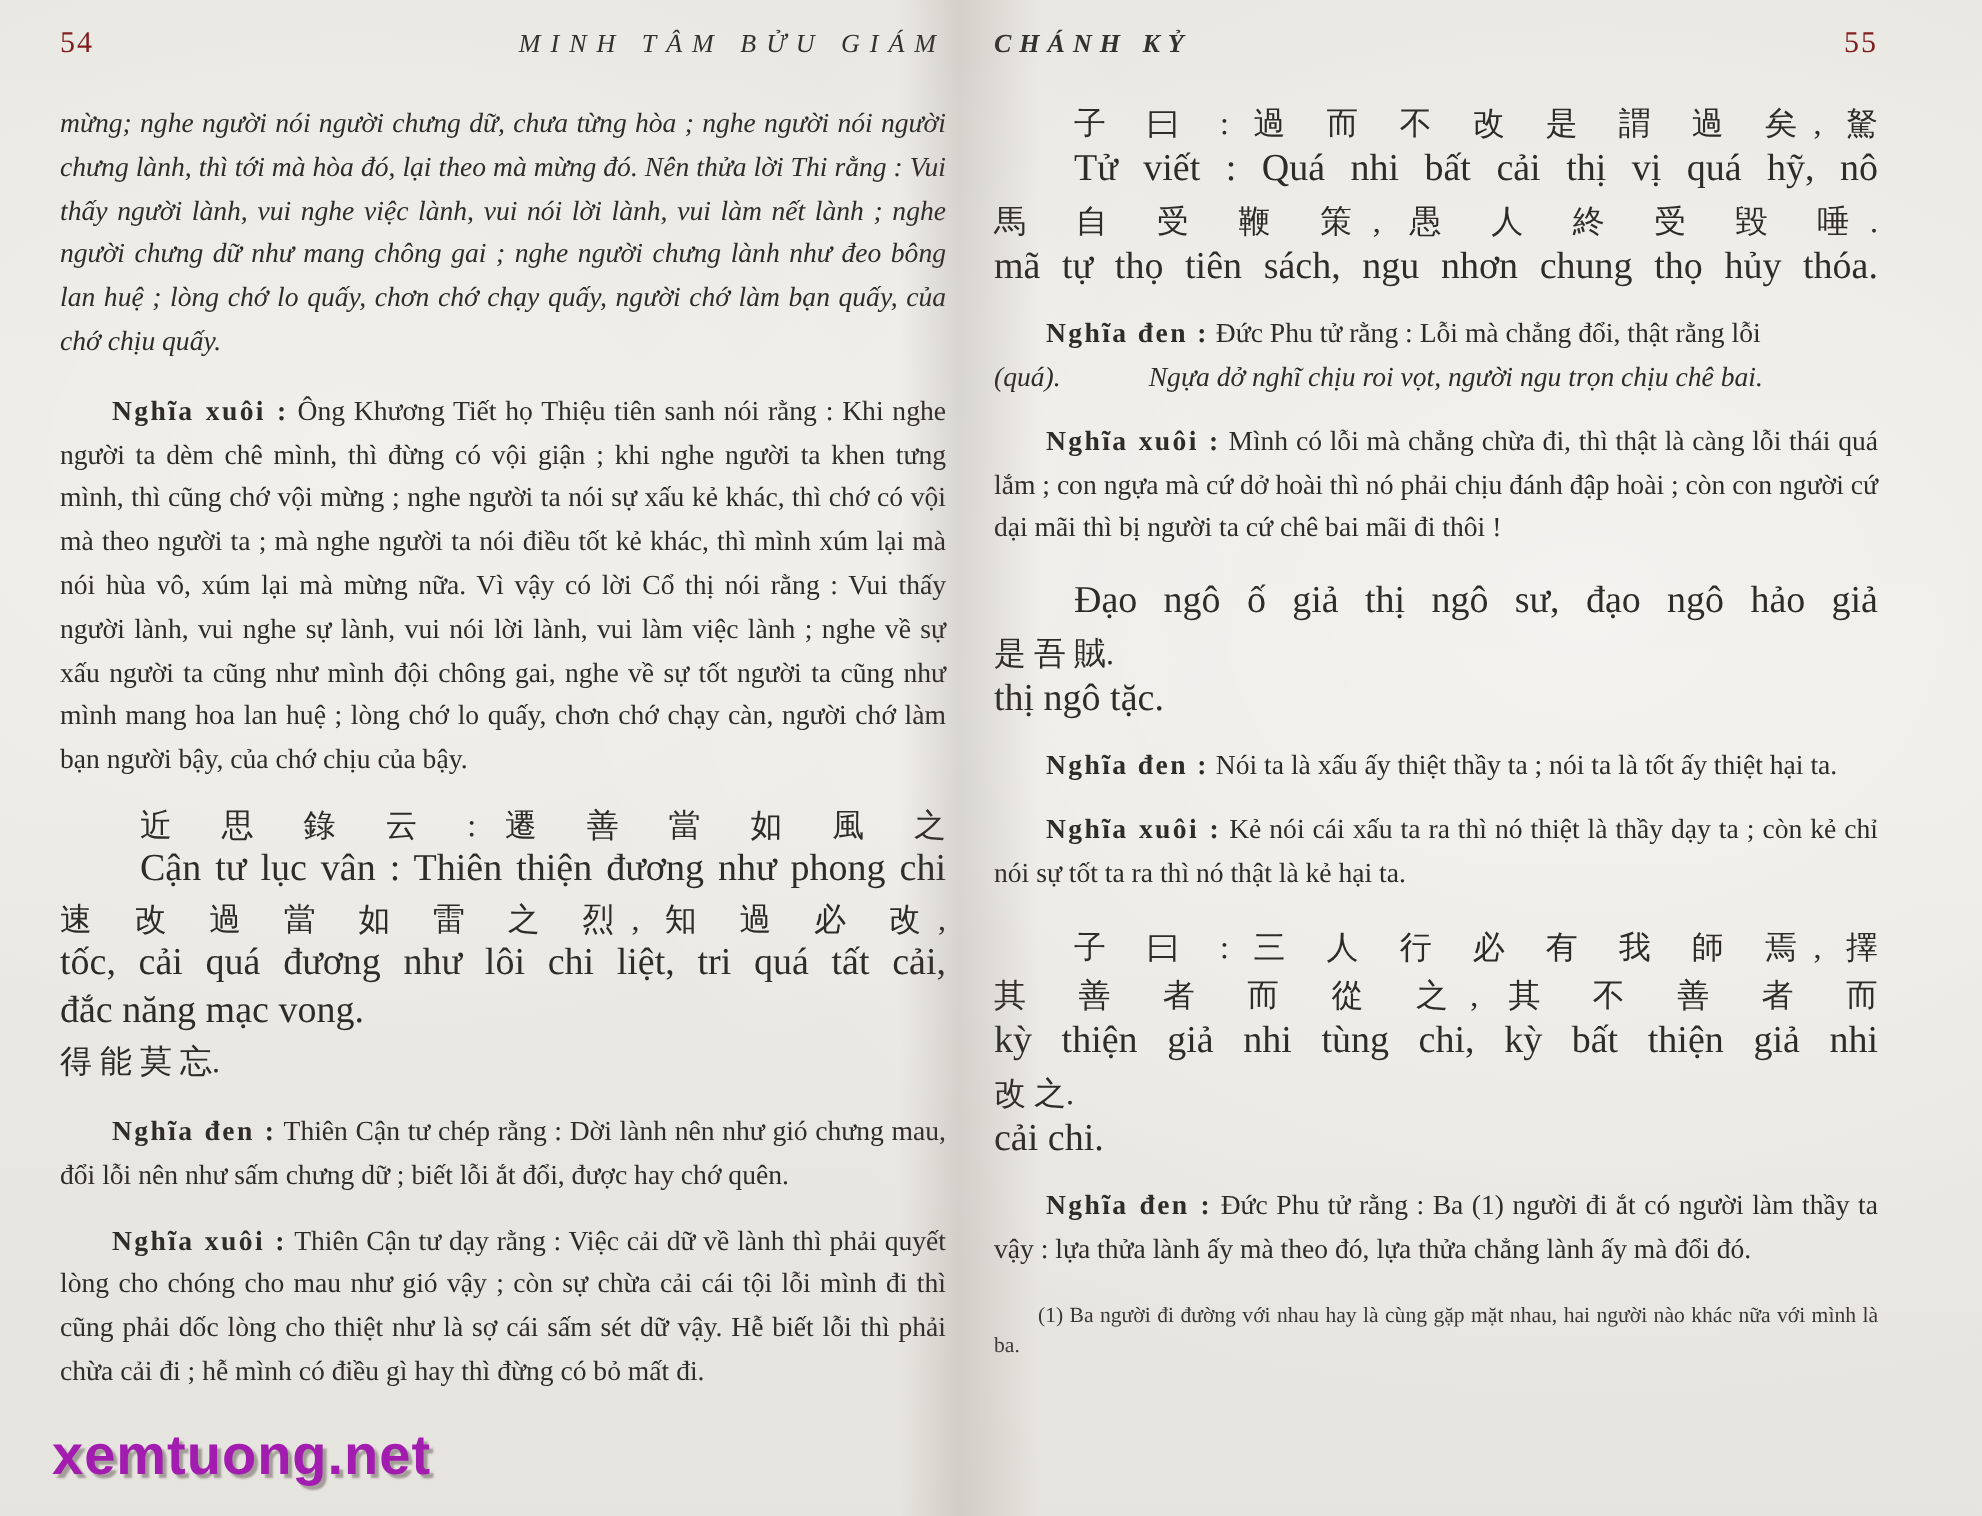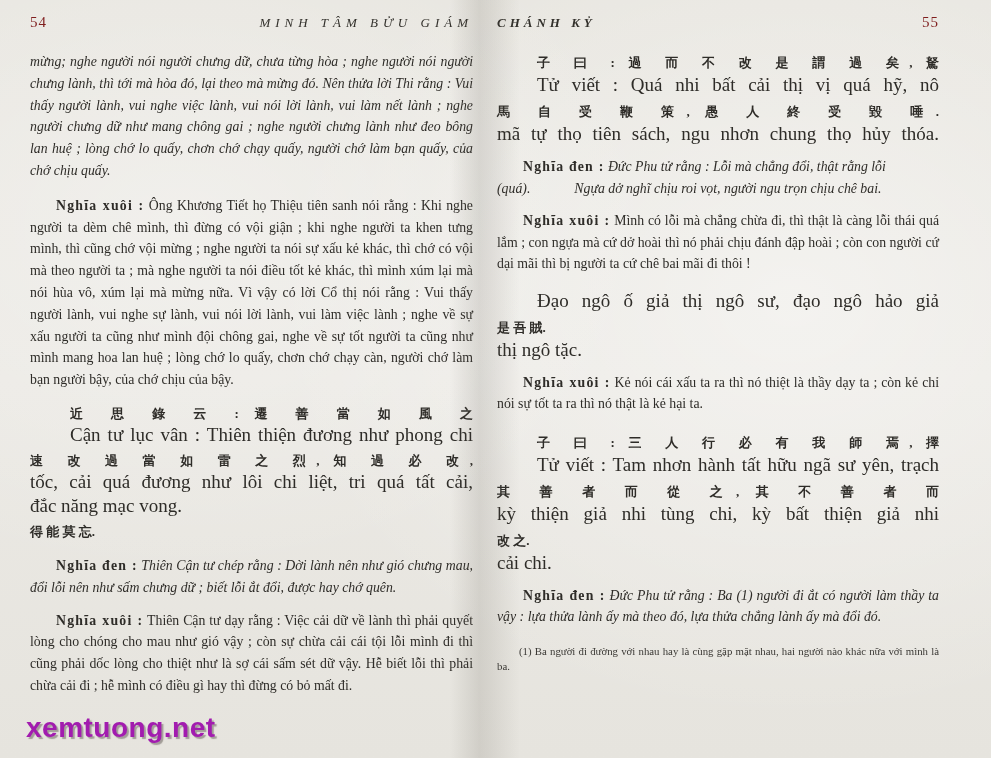--- a/index.html
+++ b/index.html
@@ -20,25 +20,25 @@
   .page-head{display:flex;justify-content:space-between;align-items:baseline;margin-bottom:20px;}
   .folio{font-size:15px;letter-spacing:1px;color:#7f1d1d;}
   .run-title{font-style:italic;font-size:13px;letter-spacing:5px;white-space:nowrap;color:#33312c;}
   .page-right .run-title{font-weight:bold;letter-spacing:4px;}
   
   .para{margin:0 0 11px 0;text-align:justify;font-size:13.8px;line-height:21.5px;}
   .page-left .para{line-height:21.8px;}
   .cont{font-style:italic;line-height:23px;margin-bottom:13px;}
   .indent{text-indent:26px;}
   .lbl{letter-spacing:1.2px;font-style:normal;}
-  .it{font-style:italic;}
+  .it{}
   
   .quote{margin:6px 0 12px 0;}
   .qline{font-size:19px;line-height:20px;}
-  .qline.zh{font-size:13px;line-height:23px;font-weight:700;}
+  .qline.zh{font-size:16px;line-height:23px;font-weight:400;}
   .page-right .qline.zh{line-height:24px;}
   .qline.vi{margin-bottom:4px;}
   .page-right .qline.vi{margin-bottom:5px;}
   .just{text-align:justify;text-align-last:justify;}
   .ind{padding-left:40px;}
   
   .hangline{font-size:13.8px;line-height:21.5px;font-style:italic;margin:0 0 11px 0;}
   .hangline .gap{display:inline-block;width:44px;}
   .footnote{font-size:10.8px;line-height:15px;text-align:justify;margin-top:16px;text-indent:22px;color:#3a3834;}
   
@@ -100,26 +100,26 @@
     <div class="hangline"><span>(quá).</span><span class="gap"></span><span>Ngựa dở nghĩ chịu roi vọt, người ngu trọn chịu chê bai.</span></div>
 
     <p class="para indent"><b class="lbl">Nghĩa xuôi :</b> <span>Mình  có lỗi mà chẳng chừa đi, thì thật là càng lỗi thái quá lắm ;  con ngựa mà cứ dở hoài thì nó  phải chịu đánh đập hoài ; còn con người  cứ dại mãi thì bị người ta cứ chê bai mãi đi thôi !</span></p>
 
     <div class="quote" style="margin-top:16px;">
       <div class="qline vi just ind">Đạo ngô ố giả thị ngô sư, đạo ngô hảo giả</div>
       <div class="qline zh">是 吾 賊.</div>
       <div class="qline vi">thị ngô tặc.</div>
     </div>
 
+    <p class="para indent"><b class="lbl">Nghĩa đen :</b> <span class="it">Nói ta là xấu ấy thiệt thầy ta ;  nói ta là tốt ấy thiệt hại ta.</span></p>
 
     <p class="para indent"><b class="lbl">Nghĩa xuôi :</b> <span>Kẻ nói cái xấu ta ra thì nó thiệt là thầy dạy ta ; còn kẻ chỉ nói sự tốt ta ra thì nó thật là kẻ hại ta.</span></p>
 
     <div class="quote" style="margin-top:16px;">
       <div class="qline zh just ind">子 曰 : 三 人 行 必 有 我 師 焉, 擇</div>
-      <div class="qline vi just ind">Tử viết : Tam nhơn hành tất hữu ngã sư yên, trạch</div>
       <div class="qline zh just">其 善 者 而 從 之, 其 不 善 者 而</div>
       <div class="qline vi just">kỳ thiện giả nhi tùng chi, kỳ bất thiện giả nhi</div>
       <div class="qline zh">改 之.</div>
       <div class="qline vi">cải chi.</div>
     </div>
 
     <p class="para indent" style="margin-bottom:0;"><b class="lbl">Nghĩa đen :</b> <span class="it">Đức Phu tử rằng : Ba (1) người đi ắt có người làm thầy ta vậy : lựa thửa lành ấy mà theo đó, lựa thửa chẳng lành ấy mà đổi đó.</span></p>
 
     <div class="footnote">(1) Ba người đi đường với nhau hay là  cùng gặp mặt nhau, hai người nào khác nữa với mình là ba.</div>
   </div>

